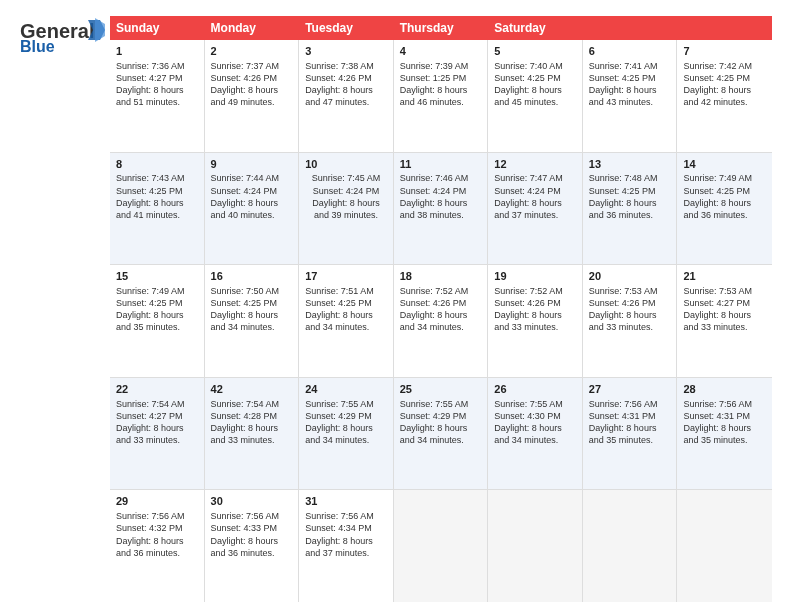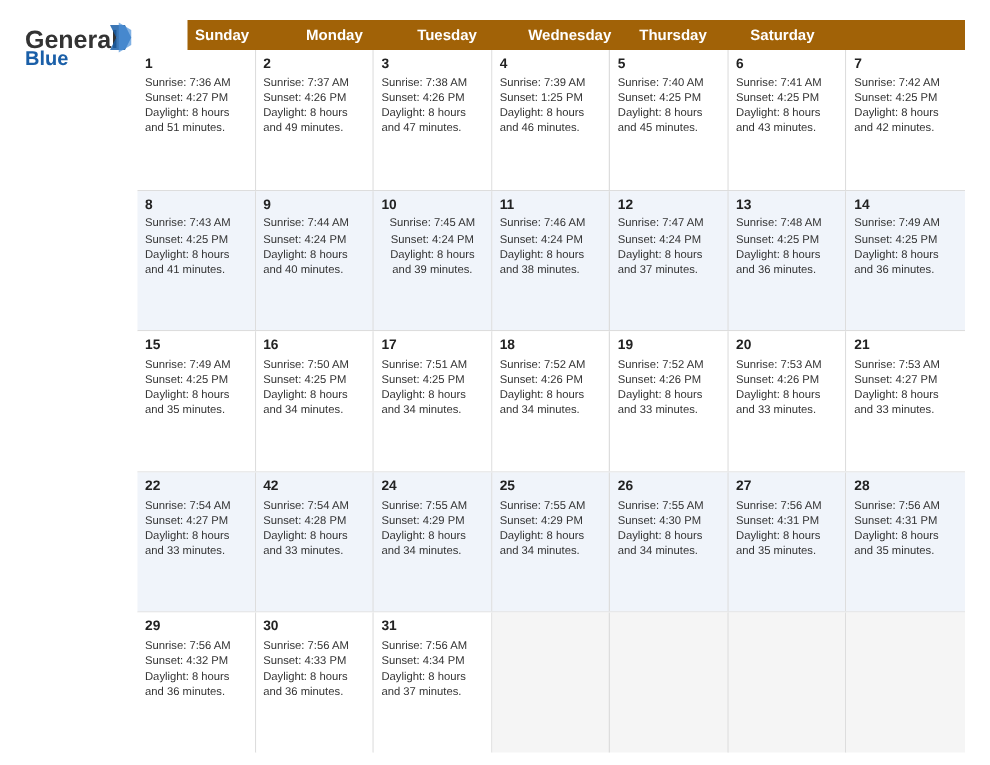--- a/index.html
+++ b/index.html
@@ -42,25 +42,24 @@
       color: #555;
     }
     .calendar {
       flex: 1;
       display: flex;
       flex-direction: column;
     }
     .cal-header {
       display: grid;
       grid-template-columns: repeat(7, 1fr);
-      background: #a16207;
+      background: #ef4444;
       color: #fff;
       font-size: 12px;
       font-weight: bold;
-      margin-left: 40px;
     }
     .cal-header-cell {
       padding: 5px 6px;
       text-align: left;
     }
     .cal-body {
       flex: 1;
       display: flex;
       flex-direction: column;
     }
@@ -113,21 +112,20 @@
       <div class="month-title"></div>
       <div class="subtitle"></div>
     </div>
   </div>
 
   <div class="calendar">
     <div class="cal-header">
       <div class="cal-header-cell">Sunday</div>
       <div class="cal-header-cell">Monday</div>
       <div class="cal-header-cell">Tuesday</div>
-      <div class="cal-header-cell">Wednesday</div>
       <div class="cal-header-cell">Thursday</div>
       <div class="cal-header-cell">Saturday</div>
     </div>
     <div class="cal-body" id="cal-body">
     <div class="cal-row">
           <div class="cal-cell">
             <span class="day-num">1</span>
             <div class="cell-info" style="white-space: pre-line;">Sunrise: 7:36 AM
 Sunset: 4:27 PM
 Daylight: 8 hours

